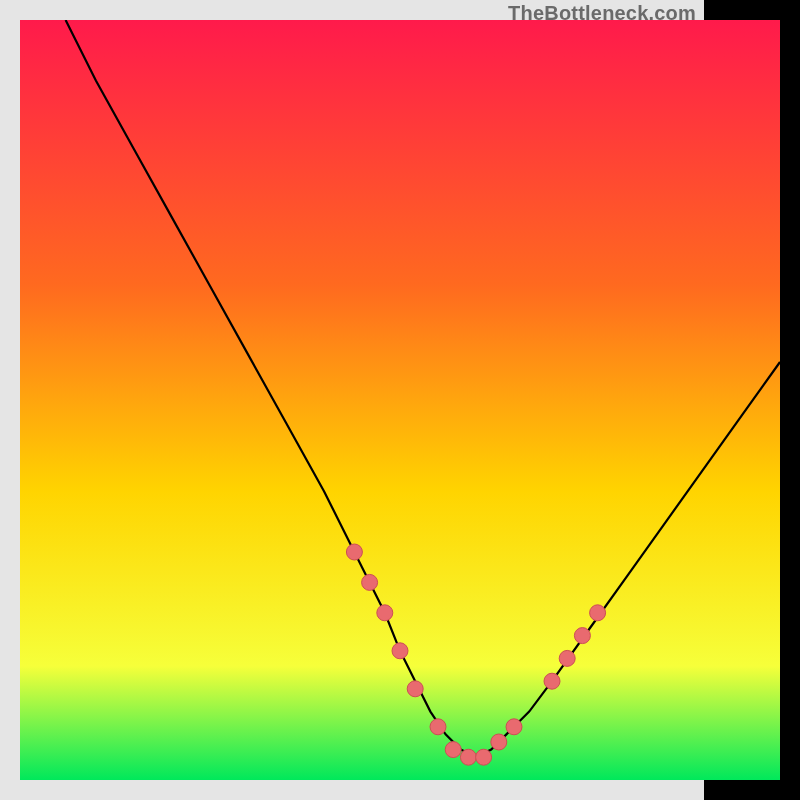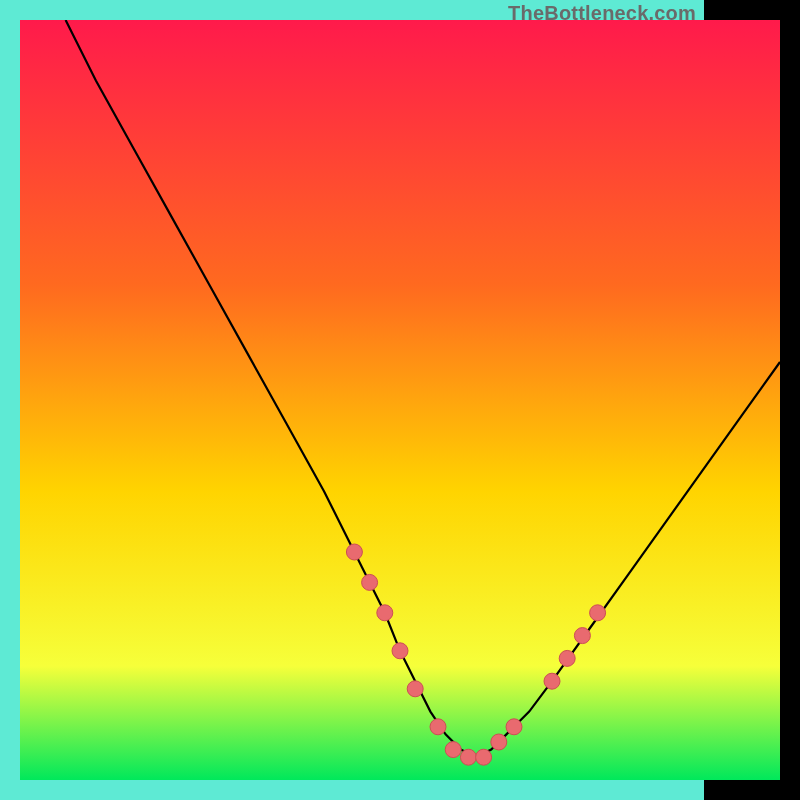--- a/index.html
+++ b/index.html
@@ -9,21 +9,21 @@
     height: 800px;
     background: #000;
     overflow: hidden;
   }
   .frame {
     position: absolute;
     left: 0;
     top: 0;
     width: 704px;
     height: 800px;
-    background: #5eead4;
+    background: #e5e5e5;
   }
   .plot {
     position: absolute;
     left: 20px;
     top: 20px;
     width: 760px;
     height: 760px;
   }
   .plot svg {
     width: 760px;

